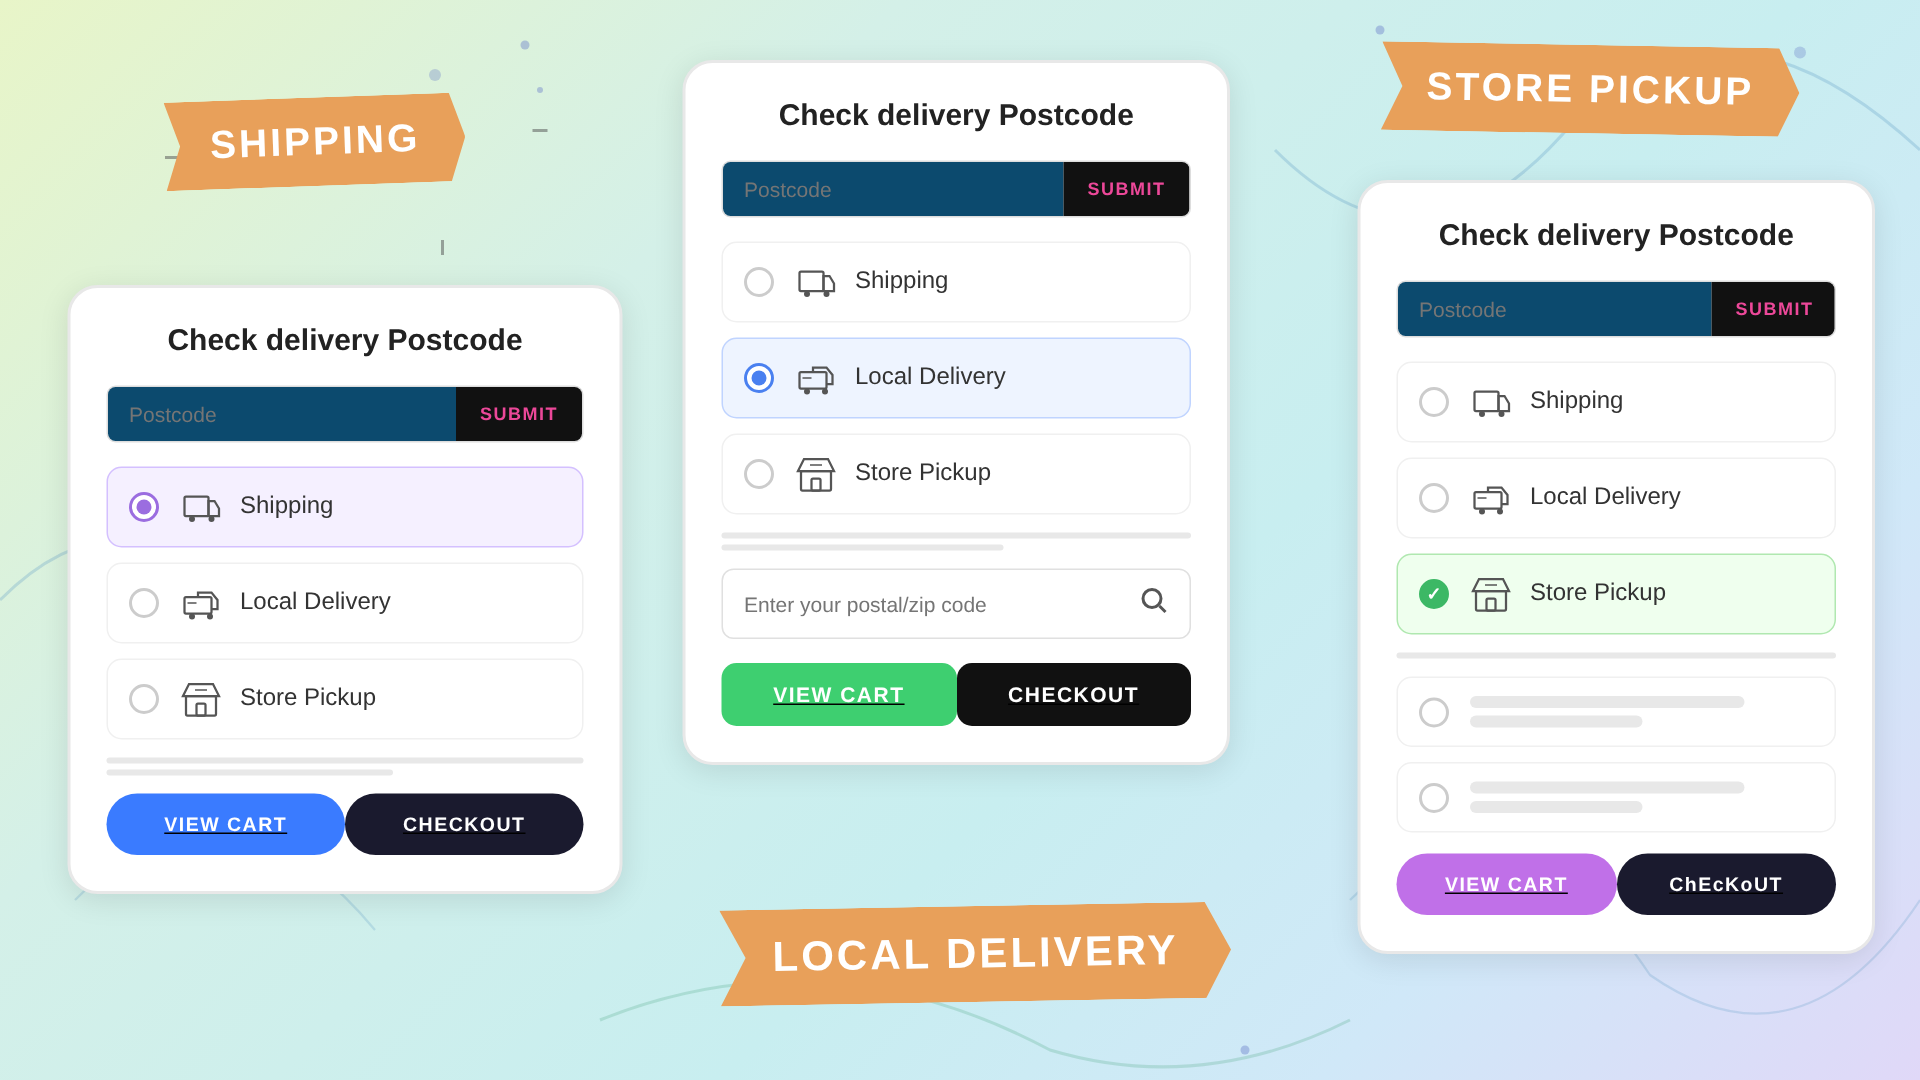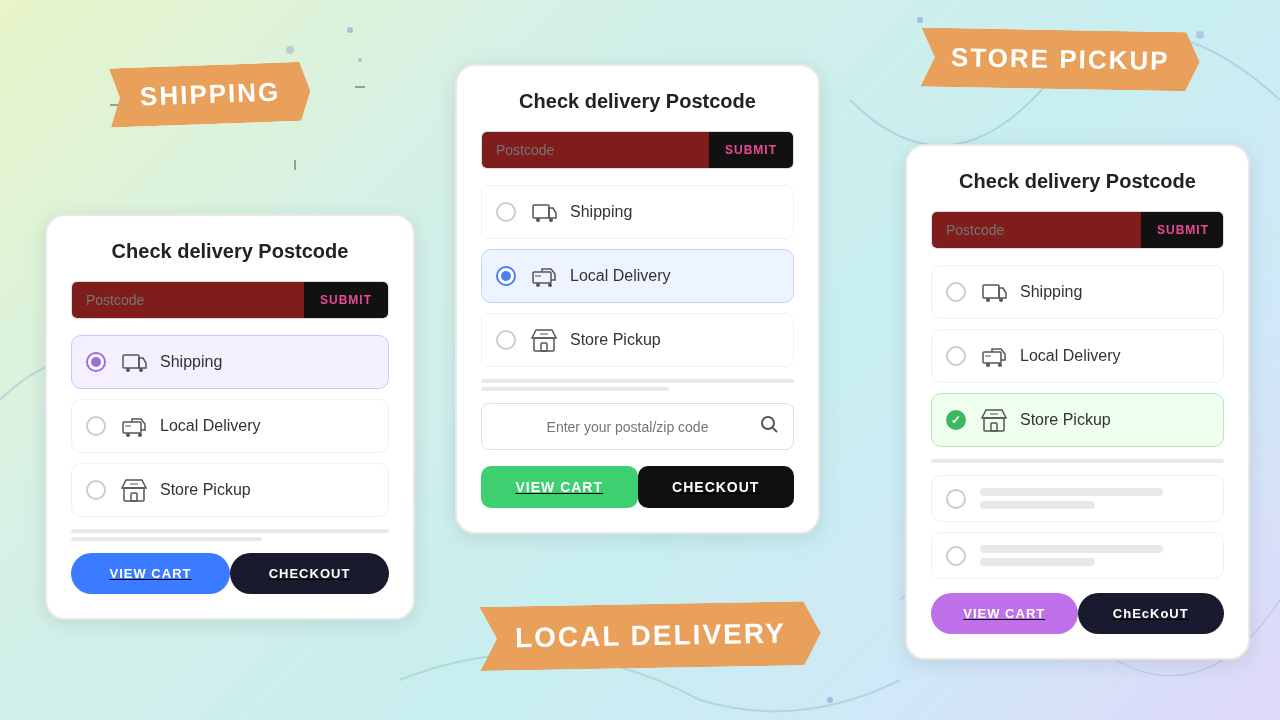--- a/index.html
+++ b/index.html
@@ -63,21 +63,20 @@
       transform: rotate(1deg);
     }
 
     
     .card {
       position: absolute;
       background: white;
       border-radius: 20px;
       padding: 24px;
       box-shadow: 0 4px 20px rgba(0,0,0,0.1);
-      margin-top: 24px;
     }
 
     
     .card-left {
       left: 45px;
       top: 190px;
       width: 370px;
       border: 2px solid #e8e8e8;
     }
 
@@ -115,21 +114,21 @@
       overflow: hidden;
     }
 
     .postcode-input {
       flex: 1;
       padding: 10px 14px;
       border: none;
       outline: none;
       font-size: 14px;
       color: #999;
-      background: #7f1d1d;
+      background: #0c4a6e;
     }
 
     .submit-btn {
       background: #111;
       color: #ec4899;
       border: none;
       padding: 10px 16px;
       font-weight: 700;
       font-size: 12px;
       letter-spacing: 1px;
@@ -248,21 +247,20 @@
       padding: 10px 14px;
       margin-bottom: 16px;
     }
 
     .search-input {
       flex: 1;
       border: none;
       outline: none;
       font-size: 14px;
       color: #7f1d1d;
-      text-align: center;
     }
 
     .search-icon-btn {
       color: #555;
       cursor: pointer;
       font-size: 18px;
     }
 
     
     .action-btns {

